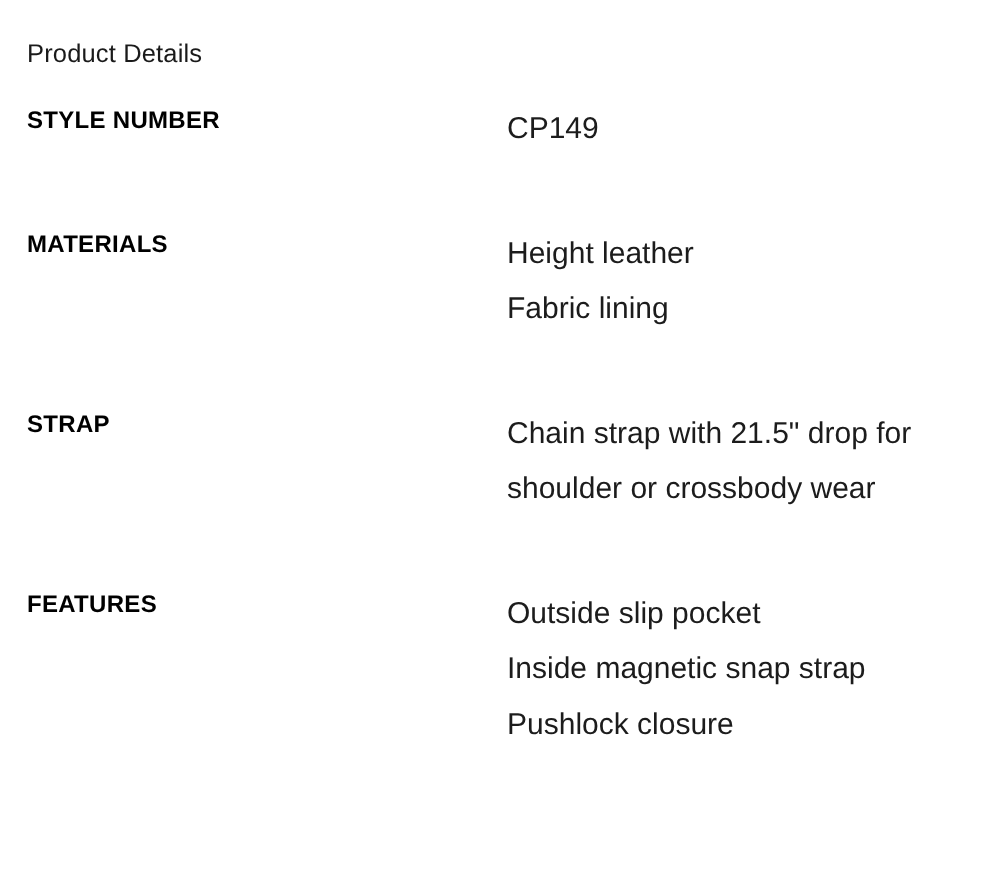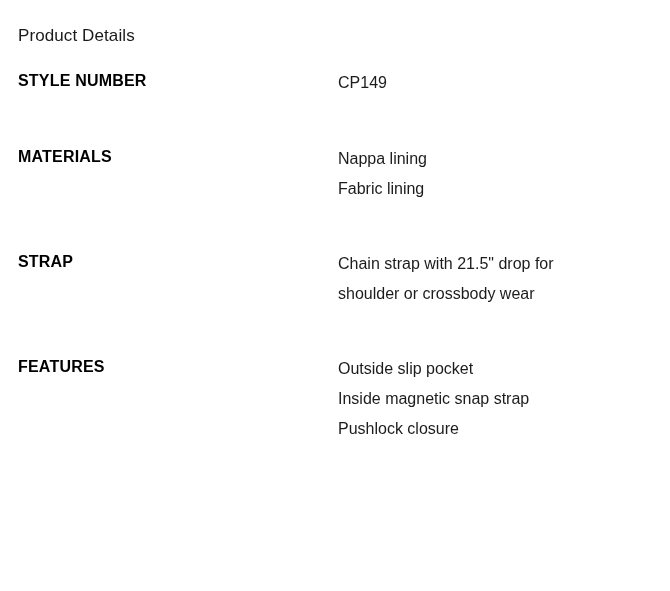--- a/index.html
+++ b/index.html
@@ -41,21 +41,21 @@
     padding: 0 0 46px 0;
     font-size: 16px;
     font-weight: 700;
     letter-spacing: 0.2px;
     color: #000000;
     line-height: 1.35;
     white-space: nowrap;
   }
   .spec-value {
     padding: 0 0 46px 0;
-    font-size: 16px;
+    font-size: 20px;
     font-weight: 400;
     color: #1c1c1c;
     line-height: 1.85;
   }
   .spec-row:last-child .spec-label,
   .spec-row:last-child .spec-value {
     padding-bottom: 0;
   }
   .spec-value .line {
     display: block;
@@ -83,21 +83,21 @@
           <span class="line">CP149</span>
         </td>
       </tr>
 
 
       <tr class="spec-row">
         <td class="spec-label">
           <span class="label-offset">MATERIALS</span>
         </td>
         <td class="spec-value">
-          <span class="line">Nappa lining</span>
+          <span class="line">Height leather</span>
           <span class="line">Fabric lining</span>
         </td>
       </tr>
 
       <tr class="spec-row">
         <td class="spec-label">
           <span class="label-offset">STRAP</span>
         </td>
         <td class="spec-value">
           <span class="line">Chain strap with 21.5" drop for</span>

